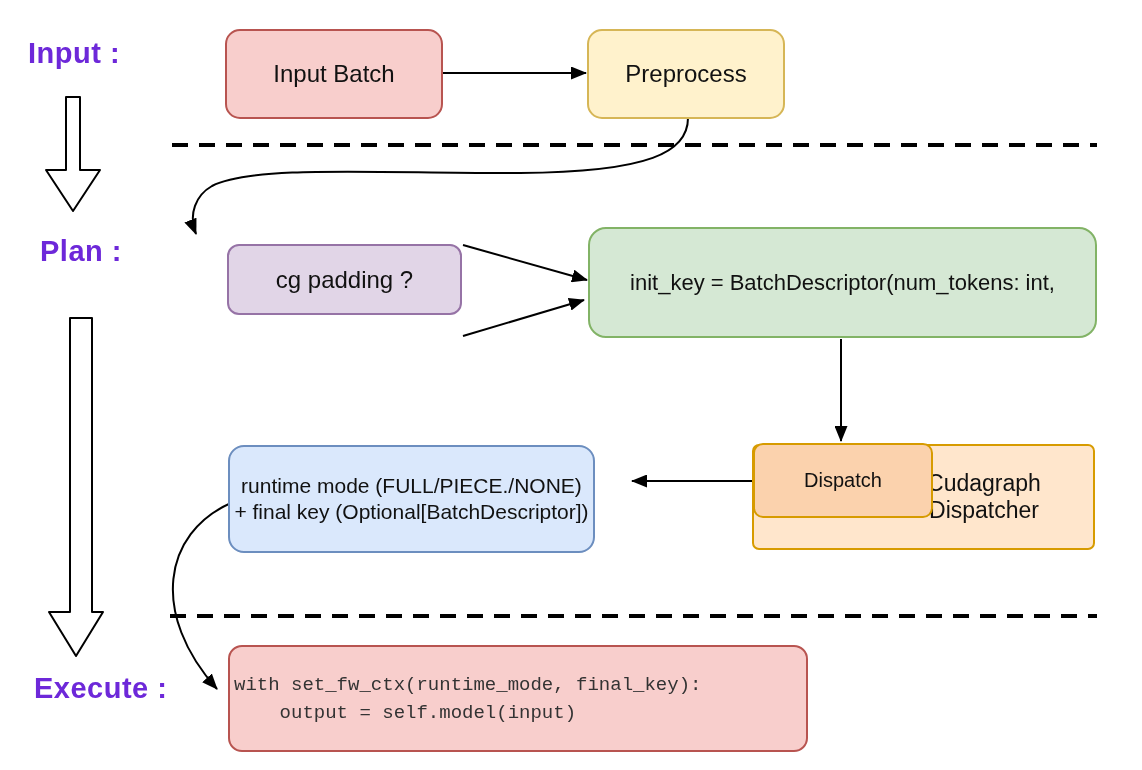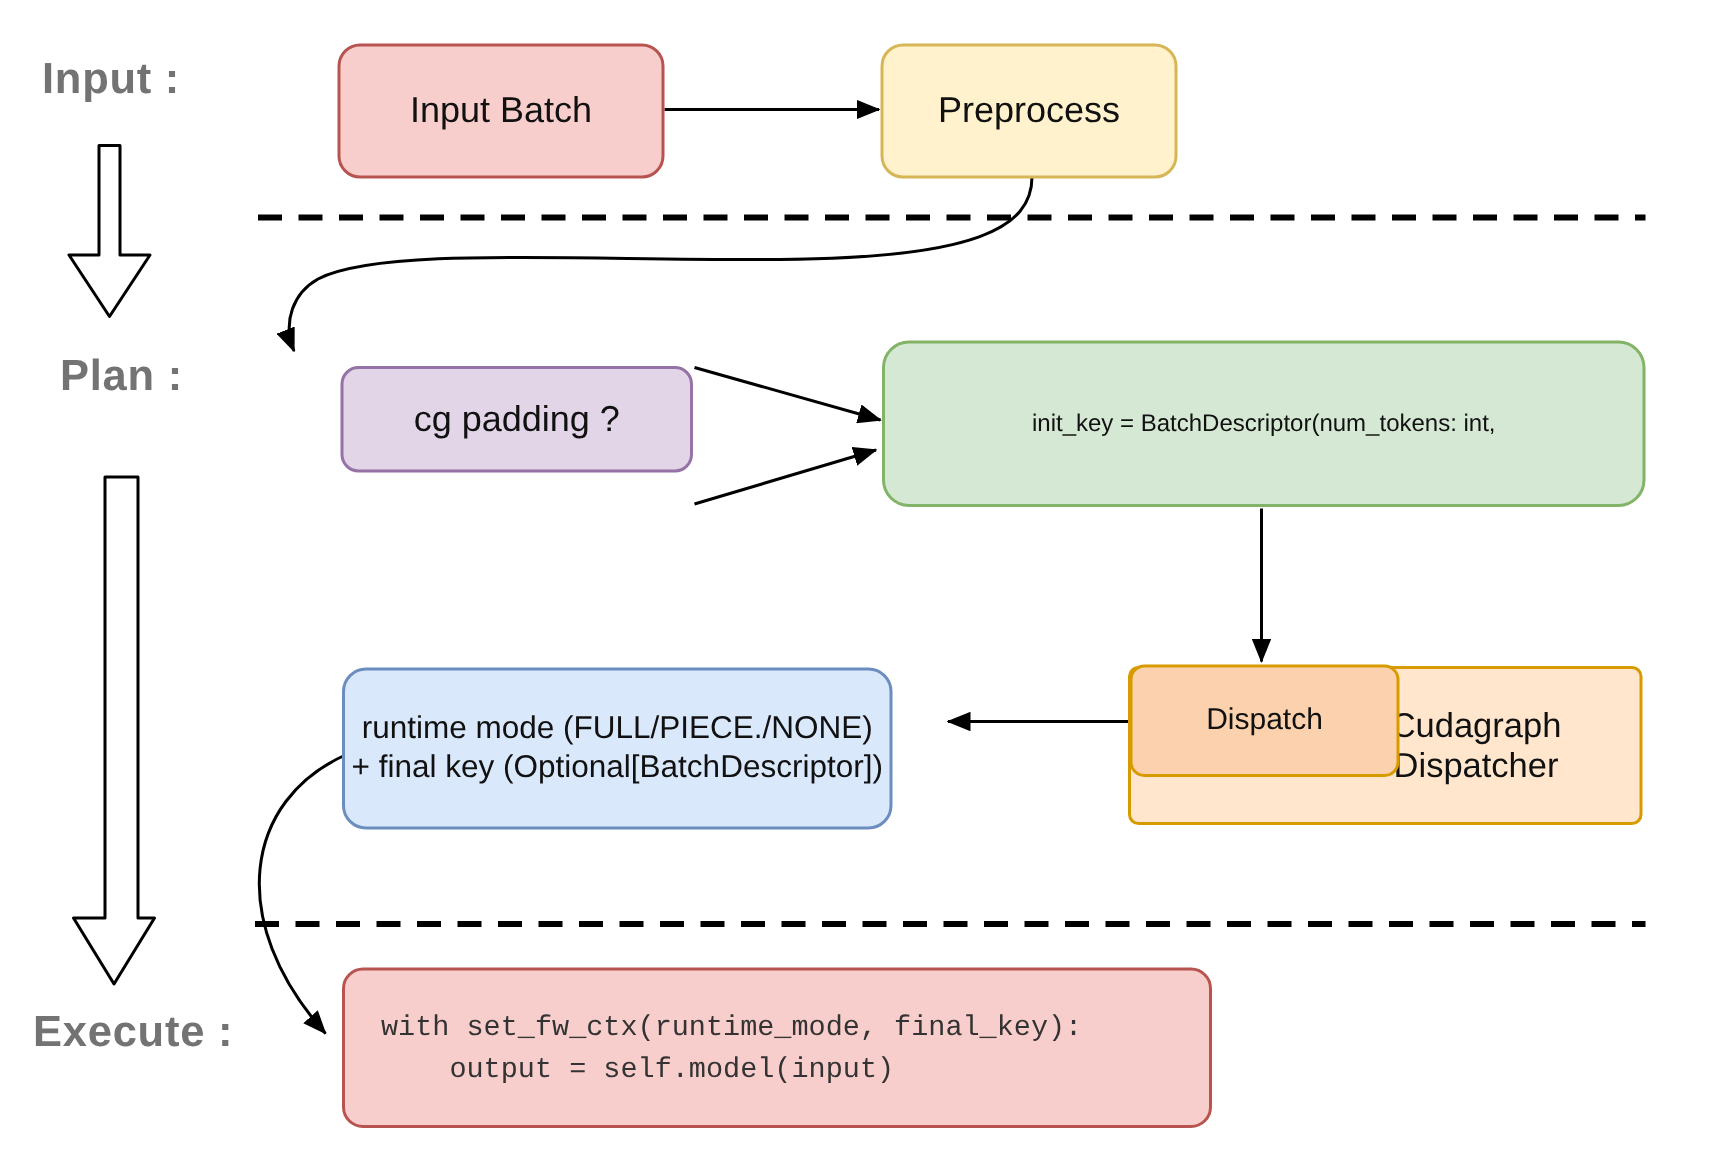--- a/index.html
+++ b/index.html
@@ -8,21 +8,21 @@
     width:1142px;height:770px;
     background:#ffffff;
     font-family:"Liberation Sans", sans-serif;
     overflow:hidden;
   }
   #edges{position:absolute;left:0;top:0;width:1142px;height:770px;}
   .sec-label{
     position:absolute;
     font-weight:bold;
     font-size:29px;
-    color:#737373;
+    color:#6d28d9;
     letter-spacing:0.5px;
     white-space:nowrap;
   }
   .node{
     position:absolute;
     display:flex;
     flex-direction:column;
     align-items:center;
     justify-content:center;
     text-align:center;
@@ -48,21 +48,21 @@
     margin-top:34px;
   }
   .n-uniform-decode{
     left:227px;top:298px;width:235px;height:75px;
     background:#e1d5e7;border:2px solid #9673a6;border-radius:12px;
     font-size:24px;
   }
   .n-init-key{
     left:588px;top:227px;width:509px;height:111px;
     background:#d5e8d4;border:2px solid #82b366;border-radius:18px;
-    font-size:16px;
+    font-size:22px;
   }
   .n-cudagraph{
     left:752px;top:444px;width:343px;height:106px;
     background:#ffe6cc;border:2px solid #d79b00;border-radius:7px;
     font-size:23px;
     justify-content:center;
     align-items:flex-end;
     padding-right:28px;
   }
   .n-dispatch{
@@ -78,21 +78,21 @@
   .n-execute{
     left:228px;top:645px;width:580px;height:107px;
     background:#f8cecc;border:2px solid #b85450;border-radius:14px;
     font-family:"Liberation Mono","DejaVu Sans Mono",monospace;
     font-size:19px;
     color:#333333;
     align-items:flex-start;
     padding-left:4px;
     line-height:28px;
   }
-  .n-execute span{white-space:pre;margin-left:20px;}
+  .n-execute span{white-space:pre;}
   .cuda-text{width:162px;text-align:center;line-height:27px;}
 </style>
 </head>
 <body>
 
 <div id="canvas">
 
   <svg id="edges" viewBox="0 0 1142 770" xmlns="http://www.w3.org/2000/svg">
     <defs>
       <marker id="ah" markerUnits="userSpaceOnUse" markerWidth="16" markerHeight="13" refX="15" refY="6.5" orient="auto" viewBox="0 0 16 13">
@@ -110,21 +110,21 @@
     <path d="M688,118 C688,152 650,172 520,173 C390,174 255,164 212,186 C196,195 188,214 196,234" stroke="#000" stroke-width="2" fill="none" marker-end="url(#ah)"></path>
     <path d="M463,245 L587,280" stroke="#000" stroke-width="2" fill="none" marker-end="url(#ah)"></path>
     <path d="M463,336 L584,300" stroke="#000" stroke-width="2" fill="none" marker-end="url(#ah)"></path>
     <path d="M841,339 L841,441" stroke="#000" stroke-width="2" fill="none" marker-end="url(#ah)"></path>
     <path d="M752,481 L632,481" stroke="#000" stroke-width="2" fill="none" marker-end="url(#ah)"></path>
     <path d="M231,503 C163,533 150,614 217,689" stroke="#000" stroke-width="2" fill="none" marker-end="url(#ah)"></path>
   </svg>
 
   <div class="sec-label" style="left:28px;top:37px;">Input :</div>
   <div class="sec-label" style="left:40px;top:235px;">Plan :</div>
-  <div class="sec-label" style="left:22px;top:672px;">Execute :</div>
+  <div class="sec-label" style="left:34px;top:672px;">Execute :</div>
 
   <div class="node n-input-batch">
     <span>Input Batch</span>
   </div>
 
   <div class="node n-preprocess">
     <span>Preprocess</span>
   </div>
 
   <div class="node n-cg-padding">

